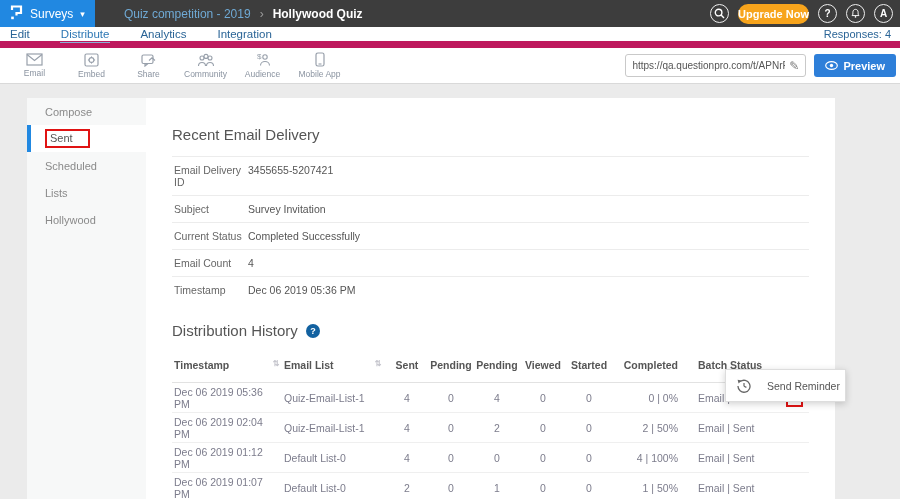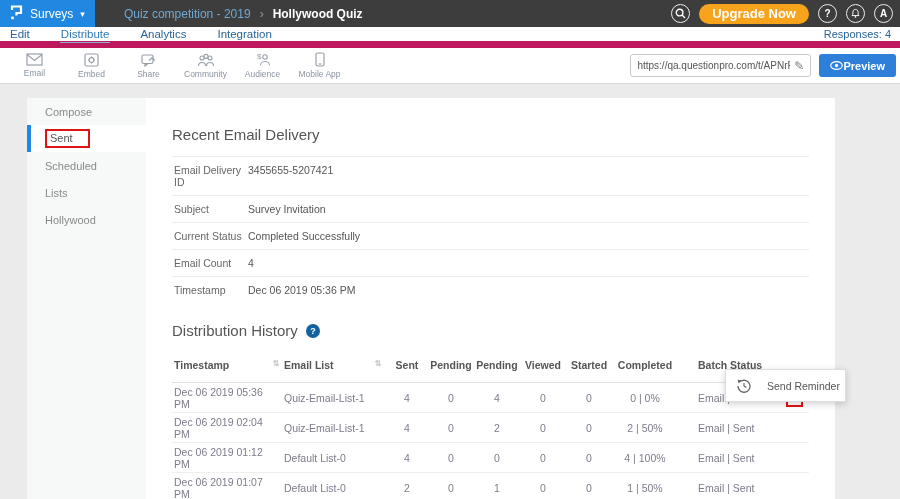--- a/index.html
+++ b/index.html
@@ -10,38 +10,38 @@
   .topbar { position:absolute; left:0; top:0; width:900px; height:27px; background:#3d3d3d; display:flex; align-items:center; }
   .logo-block { display:flex; align-items:center; gap:7px; height:100%; background:#2188e1; padding:0 10px 0 9px; cursor:pointer; }
   .logo-block .brand { color:#fff; font-size:12px; }
   .logo-block .caret { color:#fff; font-size:9px; margin-top:1px; }
   .breadcrumb { display:flex; align-items:center; gap:9px; margin-left:29px; font-size:12px; }
   .crumb-parent { color:#6fa9d4; cursor:pointer; }
   .crumb-sep { color:#9a9a9a; font-size:12px; }
   .crumb-current { color:#fff; font-weight:bold; }
   .topbar-right { margin-left:auto; display:flex; align-items:center; gap:9px; padding-right:7px; }
   .circle-btn { width:19px; height:19px; border:1.5px solid #ededed; border-radius:50%; color:#fff; font-size:10px; font-weight:bold; display:flex; align-items:center; justify-content:center; cursor:pointer; }
-  .upgrade-btn { background:#f7a41c; color:#fff; font-size:13px; font-weight:bold; border:none; border-radius:11px; height:20px; padding:0 13px; cursor:pointer; }
+  .upgrade-btn { background:#f7a41c; color:#fff; font-size:11px; font-weight:bold; border:none; border-radius:11px; height:20px; padding:0 0; cursor:pointer; }
 
   
   .navbar { position:absolute; left:0; top:27px; width:900px; height:21px; background:#fff; display:flex; align-items:center; padding:0 9px; border-bottom:7px solid #be185d; }
   .nav-tab { font-size:11.5px; color:#2a6496; margin-right:29px; cursor:pointer; padding:2px 1px; }
   .nav-tab.active { color:#2d77b4; border-bottom:1px solid #8ab2d8; }
   .responses { margin-left:auto; font-size:11px; color:#2a6496; cursor:pointer; }
 
   
   .toolbar { position:absolute; left:0; top:48px; width:900px; height:36px; background:#fff; border-bottom:1px solid #d9d9d9; display:flex; align-items:center; padding-left:6px; }
   .tool-item { width:57px; display:flex; flex-direction:column; align-items:center; gap:2px; cursor:pointer; }
   .tool-item svg { display:block; }
   .tool-label { font-size:8.5px; color:#8a93a0; }
   .url-zone { margin-left:auto; display:flex; align-items:center; gap:8px; padding-right:4px; }
   .url-wrap { width:181px; height:23px; background:#fff; border:1px solid #c9c9c9; border-radius:3px; display:flex; align-items:center; padding:0 6px; }
   .url-wrap input { flex:1; min-width:0; border:none; outline:none; font-size:10px; color:#555; font-family:"Liberation Sans", sans-serif; }
   .pencil { color:#777; font-size:12px; cursor:pointer; margin-left:4px; }
-  .preview-btn { height:23px; background:#2e7fd9; border:none; border-radius:3px; color:#fff; font-size:11px; font-weight:bold; display:flex; align-items:center; padding:4px 11px; cursor:pointer; }
+  .preview-btn { height:23px; background:#2e7fd9; border:none; border-radius:3px; color:#fff; font-size:11px; font-weight:bold; display:flex; align-items:center; gap:5px; padding:4px 11px; cursor:pointer; }
 
   
   .sidebar { position:absolute; left:27px; top:98px; width:135px; bottom:0; background:#f7f8f8; }
   .side-item { height:27px; display:flex; align-items:center; padding-left:18px; font-size:11px; color:#8a8a8a; cursor:pointer; }
   .side-item.active { background:#fff; border-left:4px solid #2188e1; padding-left:14px; color:#555; }
   .red-note { border:2px solid #e01313; padding:1px 15px 2px 3px; }
 
   
   .content { position:absolute; left:146px; top:98px; width:689px; bottom:0; background:#fff; padding:28px 26px 0 26px; }
   .section-title { font-size:15px; color:#555; font-weight:normal; display:flex; align-items:center; gap:8px; }
@@ -54,21 +54,21 @@
 
   .history-title { margin-top:19px; }
   .htable { margin-top:11px; }
   .hrow { display:flex; align-items:center; font-size:10.5px; color:#7c7c8c; height:30px; border-bottom:1px solid #efefef; }
   .hhead { height:auto; padding:9px 0 11px 0; border-bottom:1px solid #e2e2e2; font-weight:bold; color:#555; align-items:flex-start; }
   .c-ts { width:96px; padding-left:2px; }
   .c-sort { width:16px; text-align:center; color:#c4c4cc; font-size:8px; cursor:pointer; }
   .c-list { width:86px; }
   .c-num { width:46px; text-align:center; }
   .c-sent { width:42px; }
-  .c-comp { width:66px; text-align:center; }
+  .c-comp { width:66px; text-align:right; }
   .c-batch { width:88px; padding-left:20px; }
   .c-menu { flex:1; display:flex; justify-content:flex-end; padding-right:6px; }
   .dots-box { width:17px; height:18px; border:2px solid #e01313; display:flex; align-items:center; justify-content:center; color:#8a8a8a; font-size:11px; cursor:pointer; }
 
   
   .popup { position:absolute; left:725px; top:369px; width:121px; height:33px; background:#fff; border:1px solid #ddd; box-shadow:0 2px 7px rgba(0,0,0,0.18); display:flex; align-items:center; gap:16px; padding-left:11px; z-index:20; }
   .popup-label { font-size:10.5px; color:#555; cursor:pointer; }
 </style>
 </head>
 <body>

